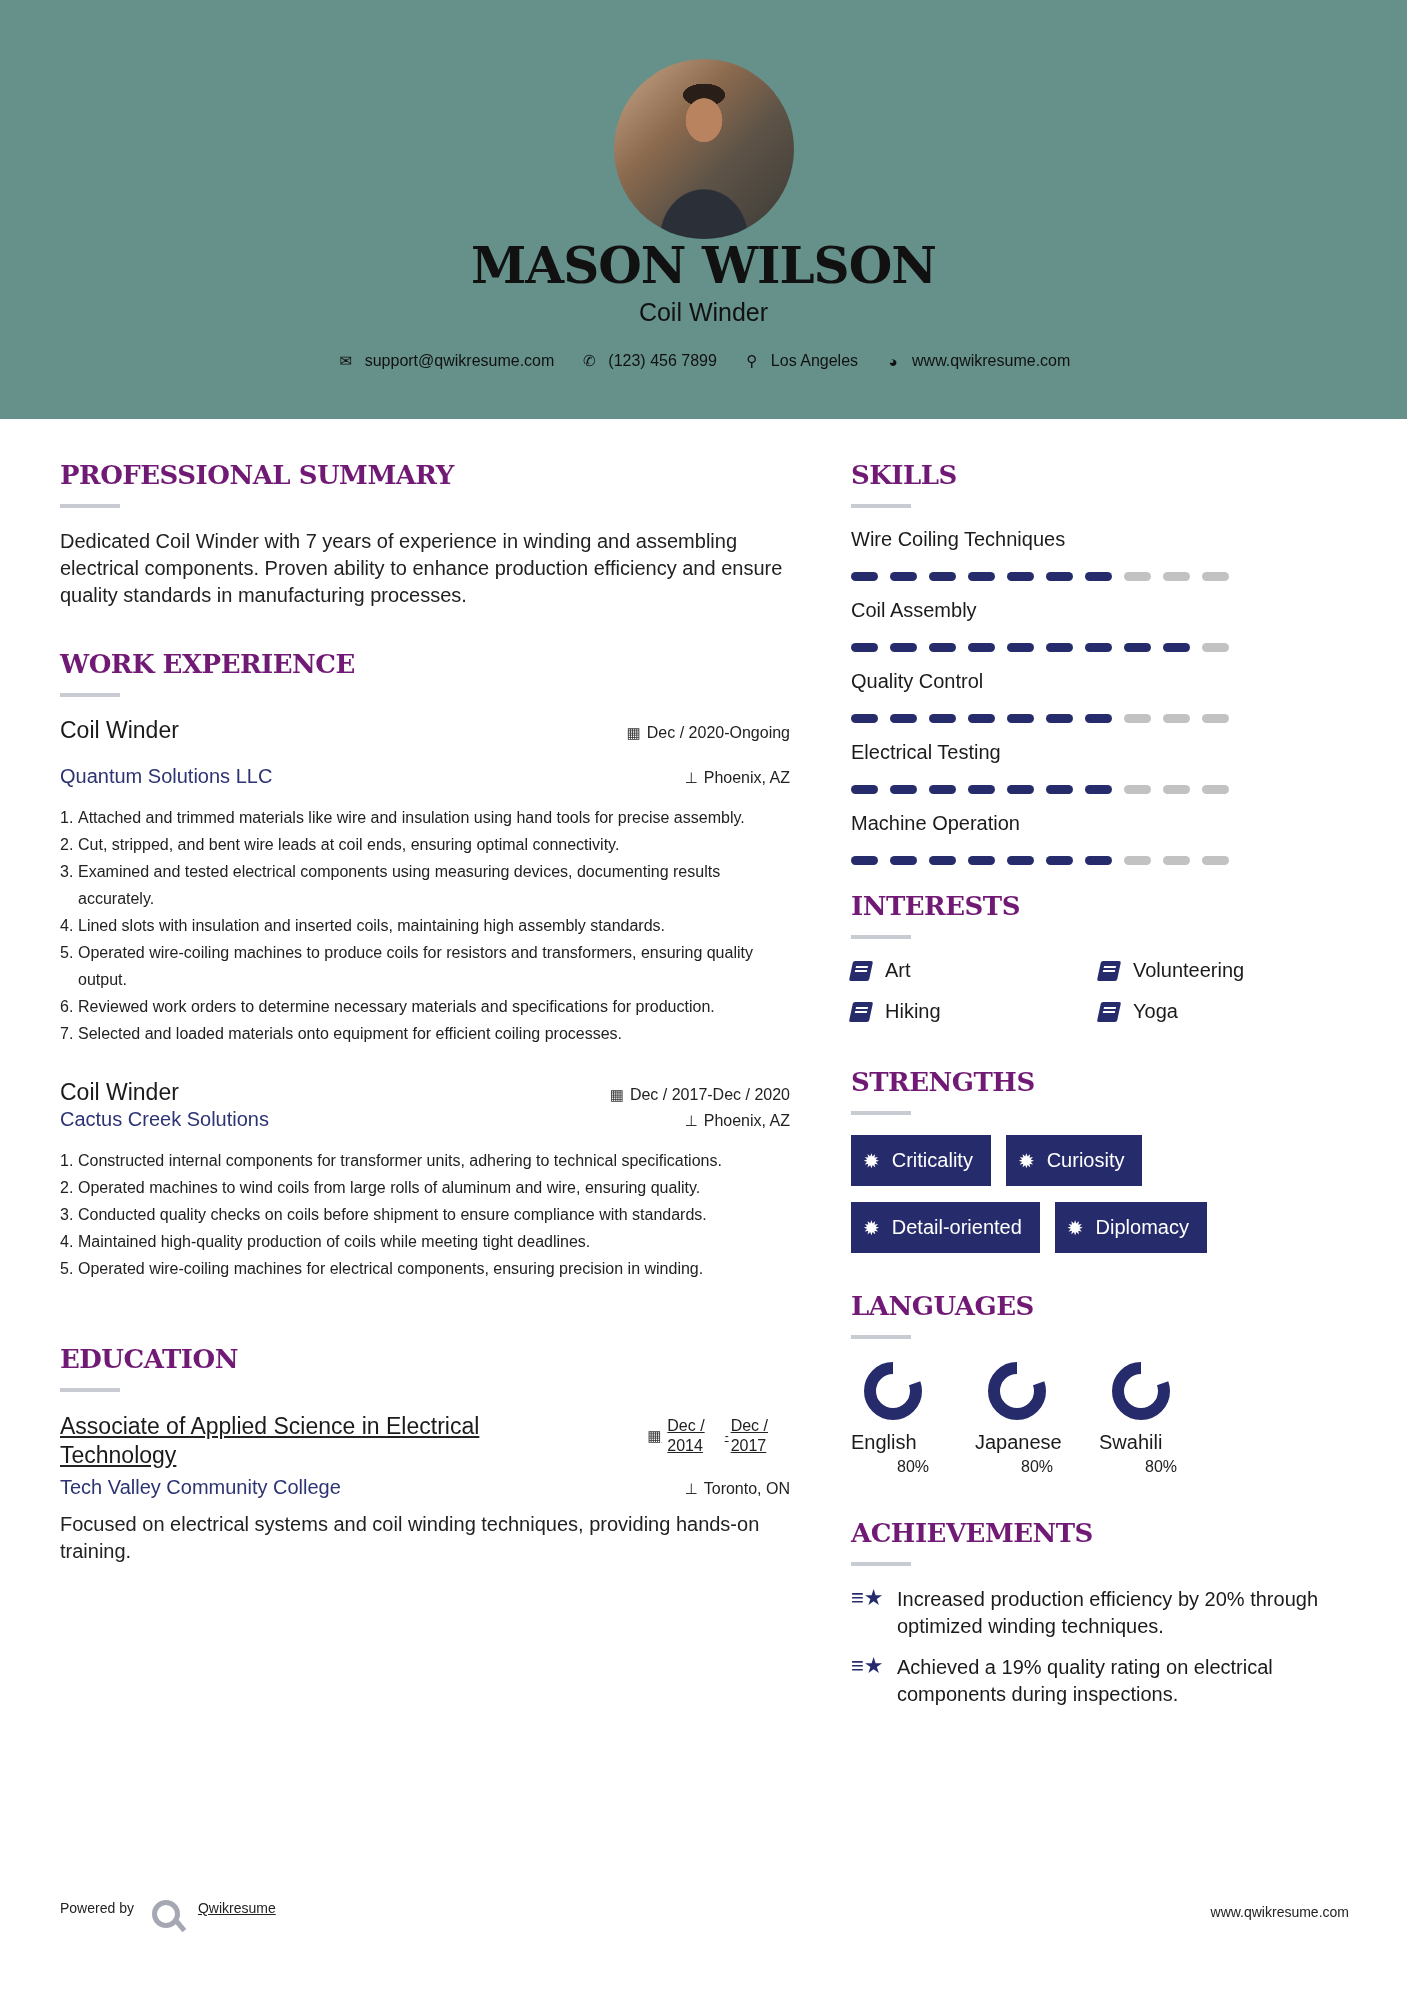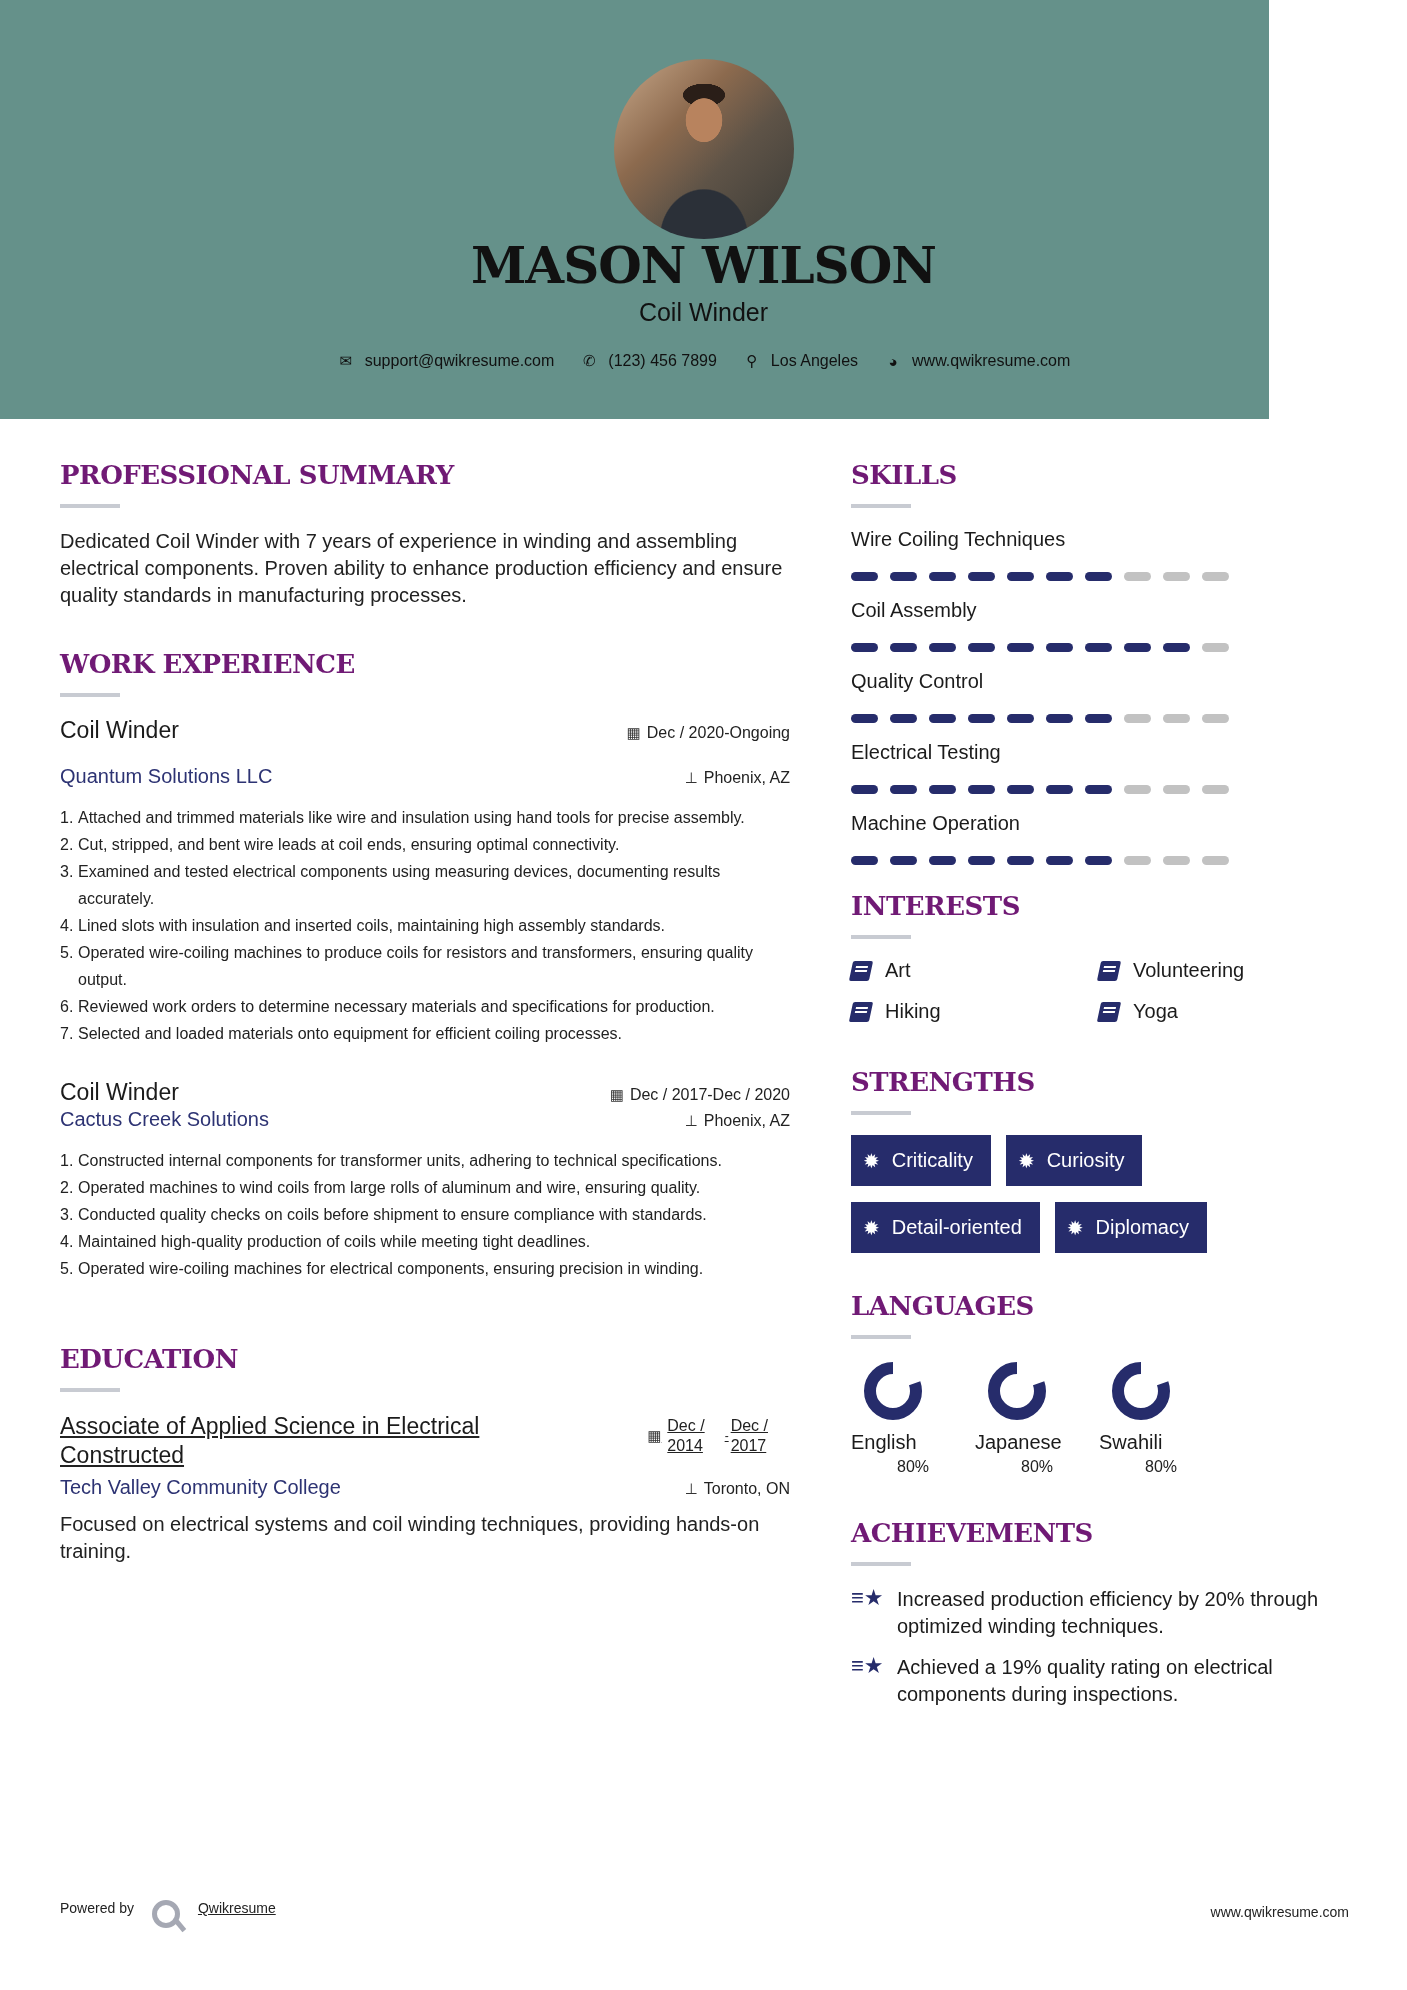--- a/index.html
+++ b/index.html
@@ -1,19 +1,19 @@
 <!DOCTYPE html>
 <html><head>
 <meta charset="utf-8">
 <style>
   * { box-sizing: border-box; margin: 0; padding: 0; }
   html, body { width: 1407px; height: 1990px; background: #ffffff; }
   body { font-family: "Liberation Sans", sans-serif; color: #222; position: relative; overflow: hidden; }
 
-  .header { position: absolute; left: 0; top: 0; width: 1269px; height: 419px; background: #65918a; }
+  .header { position: absolute; left: 0; top: 0; width: 1407px; height: 419px; background: #65918a; }
   .photo { position: absolute; left: 614px; top: 59px; width: 180px; height: 180px; border-radius: 50%;
            overflow: hidden;
            background:
              radial-gradient(ellipse 30px 36px at 50% 34%, #b8835e 0 60%, transparent 62%),
              radial-gradient(ellipse 26px 14px at 50% 20%, #2a1e18 0 80%, transparent 82%),
              radial-gradient(ellipse 62px 70px at 50% 100%, #2b3038 0 70%, transparent 72%),
              linear-gradient(135deg, #c9a98a 0%, #8c6a4e 35%, #5e5347 60%, #3a3a36 100%); }
   .name { position: absolute; left: 0; width: 1407px; top: 236px; text-align: center;
           font-family: "DejaVu Serif", serif; font-weight: bold; font-size: 50px; letter-spacing: -1px; color: #111; }
   .role { position: absolute; left: 0; width: 1407px; top: 298px; text-align: center; font-size: 25px; color: #111; }
@@ -141,21 +141,21 @@
       </ol>
     </div>
   </section>
 
   <section style="margin-top:62px;">
     <div class="sec-title">EDUCATION</div>
     <div class="sec-rule"></div>
     <div class="job-head" style="align-items:flex-start;text-decoration:underline;">
       <div class="job-title" style="line-height:29px;">
         <div>Associate of Applied Science in Electrical</div>
-        <div>Constructed</div>
+        <div>Technology</div>
       </div>
       <div style="display:flex; align-items:flex-start; font-size:16px; line-height:20px; margin-right:22px; margin-top:4px;">
         <span class="meta-ic" style="margin-top:10px;">▦</span>
         <div>
             <div>Dec /</div>
             <div>2014</div>
           </div>
         <span style="margin:10px 2px 0 20px; font-size:12px;">-</span>
         <div>
             <div>Dec /</div>

